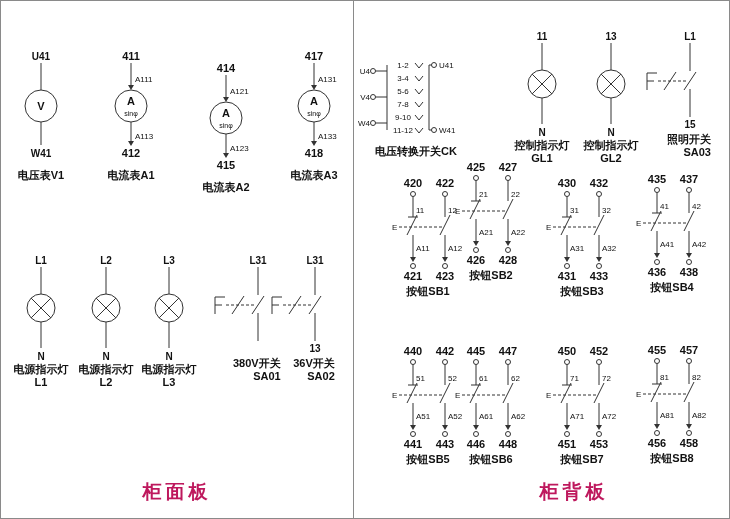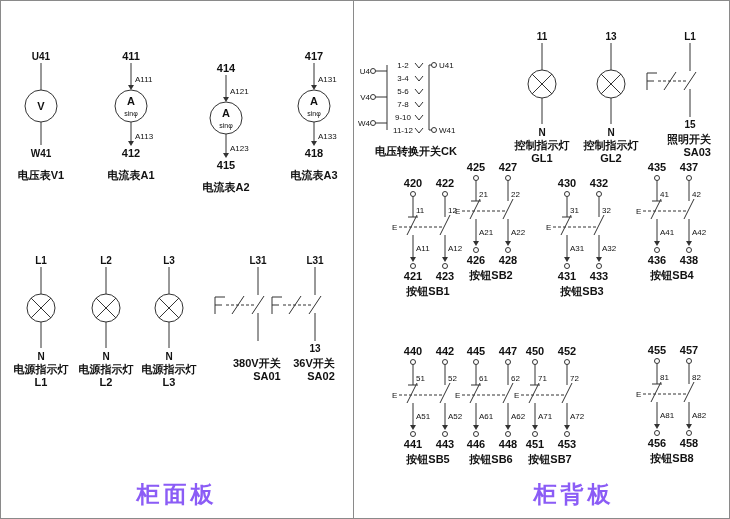--- a/index.html
+++ b/index.html
@@ -3,21 +3,21 @@
 <meta charset="utf-8">
 <style>
   * { margin:0; padding:0; box-sizing:border-box; }
   html,body { width:730px; height:519px; }
   body { font-family:"Liberation Sans", sans-serif; background:#fff; position:relative; overflow:hidden; }
   .canvas { position:absolute; left:0; top:0; width:730px; height:519px; border:1px solid #8a8a8a; background:#fff; }
   .divider { position:absolute; left:352px; top:0; width:1px; height:519px; background:#8a8a8a; }
   .comp { position:absolute; display:flex; flex-direction:column; align-items:center; }
   .cname { font-size:11px; font-weight:bold; color:#111; text-align:center; line-height:13px; white-space:nowrap; margin-top:2px; }
   .cname-shift { margin-left:34px;text-align:right; }
-  .sect { position:absolute; font-size:23px; font-weight:bold; color:#8b5cf6; text-align:center; font-family:"Liberation Serif", serif; letter-spacing:4px; }
+  .sect { position:absolute; font-size:19px; font-weight:bold; color:#be185d; text-align:center; font-family:"Liberation Serif", serif; letter-spacing:4px; }
   svg { overflow:visible; display:block; }
   .w { stroke:#333; stroke-width:1; fill:none; }
   .dash { stroke:#333; stroke-width:1; fill:none; stroke-dasharray:3 2; }
   .term { fill:#fff; stroke:#333; stroke-width:1; }
   .tri { fill:#333; stroke:none; }
   text { fill:#111; }
   .lbl { font:bold 10px "Liberation Sans", sans-serif; }
   .num { font:bold 11px "Liberation Sans", sans-serif; }
   .sm  { font:8px "Liberation Sans", sans-serif; }
   .sym { font:bold 11px "Liberation Sans", sans-serif; }
@@ -360,21 +360,21 @@
       <text x="57" y="36" class="sm">32</text>
       <text x="1" y="53" class="sm">E</text>
       <text x="25" y="74" class="sm">A31</text>
       <text x="57" y="74" class="sm">A32</text>
       <text x="22" y="103" class="num" text-anchor="middle">431</text>
       <text x="54" y="103" class="num" text-anchor="middle">433</text>
     </svg>
     <div class="cname">按钮SB3</div>
   </div>
 
-  <div class="comp" style="left:634px;top:160px">
+  <div class="comp" style="left:634px;top:172px">
     <svg width="74" height="106">
       <text x="22" y="10" class="num" text-anchor="middle">435</text>
       <text x="54" y="10" class="num" text-anchor="middle">437</text>
       <g>
         <circle cx="22" cy="17" r="2.5" class="term"></circle>
           <circle cx="54" cy="17" r="2.5" class="term"></circle>
         <line x1="22" y1="19.5" x2="22" y2="40" class="w"></line>
           <line x1="54" y1="19.5" x2="54" y2="40" class="w"></line>
         <line x1="17" y1="40" x2="27" y2="40" class="w"></line>
         <line x1="16" y1="58" x2="26" y2="38" class="w"></line>
@@ -453,21 +453,21 @@
       <text x="57" y="36" class="sm">62</text>
       <text x="1" y="53" class="sm">E</text>
       <text x="25" y="74" class="sm">A61</text>
       <text x="57" y="74" class="sm">A62</text>
       <text x="22" y="103" class="num" text-anchor="middle">446</text>
       <text x="54" y="103" class="num" text-anchor="middle">448</text>
     </svg>
     <div class="cname">按钮SB6</div>
   </div>
 
-  <div class="comp" style="left:512px;top:344px">
+  <div class="comp" style="left:544px;top:344px">
     <svg width="74" height="106">
       <text x="22" y="10" class="num" text-anchor="middle">450</text>
       <text x="54" y="10" class="num" text-anchor="middle">452</text>
       <g>
         <circle cx="22" cy="17" r="2.5" class="term"></circle>
           <circle cx="54" cy="17" r="2.5" class="term"></circle>
         <line x1="22" y1="19.5" x2="22" y2="40" class="w"></line>
           <line x1="54" y1="19.5" x2="54" y2="40" class="w"></line>
         <line x1="17" y1="40" x2="27" y2="40" class="w"></line>
         <line x1="16" y1="58" x2="26" y2="38" class="w"></line>

